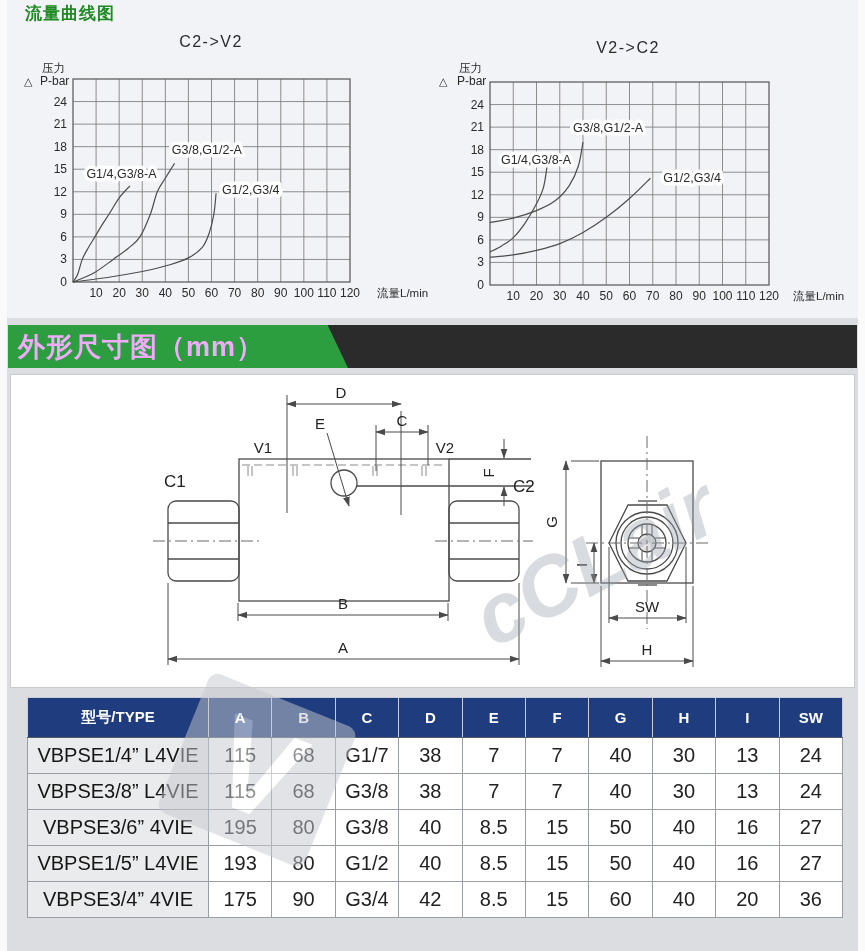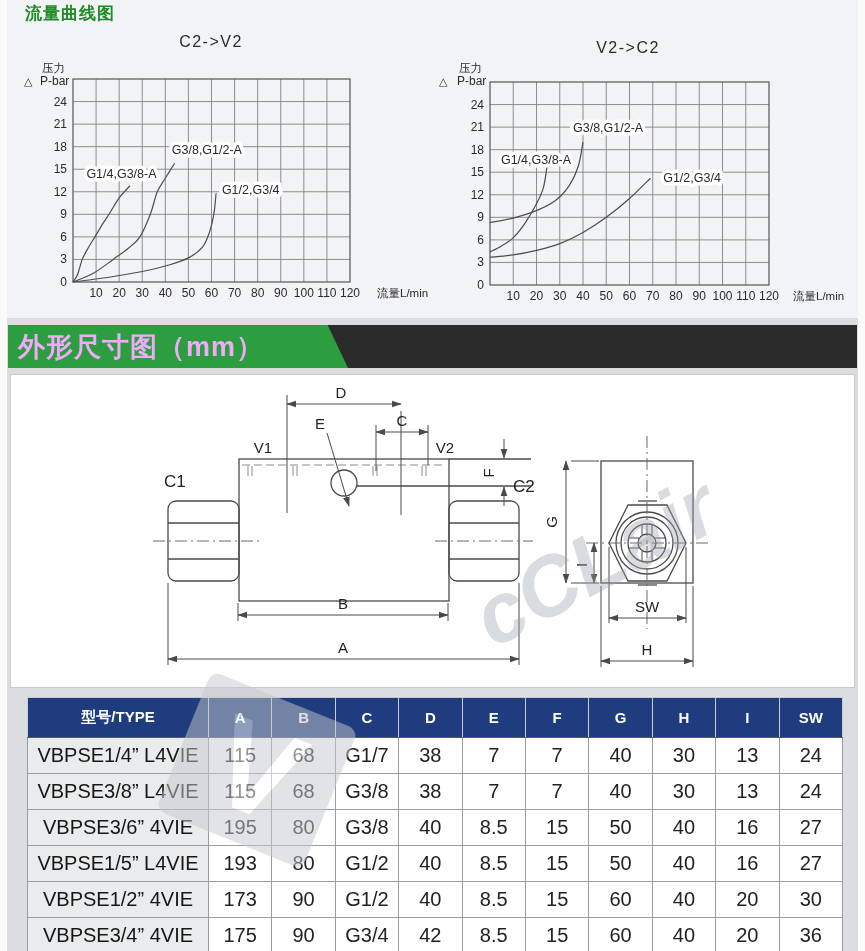--- a/index.html
+++ b/index.html
@@ -349,33 +349,20 @@
           <td>G1/2</td>
           <td>40</td>
           <td>8.5</td>
           <td>15</td>
           <td>50</td>
           <td>40</td>
           <td>16</td>
           <td>27</td>
         </tr>
         <tr>
-          <td class="type">VBPSE1/2” 4VIE</td>
-          <td>173</td>
-          <td>90</td>
-          <td>G1/2</td>
-          <td>40</td>
-          <td>8.5</td>
-          <td>15</td>
-          <td>60</td>
-          <td>40</td>
-          <td>20</td>
-          <td>30</td>
-        </tr>
-        <tr>
           <td class="type">VBPSE3/4” 4VIE</td>
           <td>175</td>
           <td>90</td>
           <td>G3/4</td>
           <td>42</td>
           <td>8.5</td>
           <td>15</td>
           <td>60</td>
           <td>40</td>
           <td>20</td>

